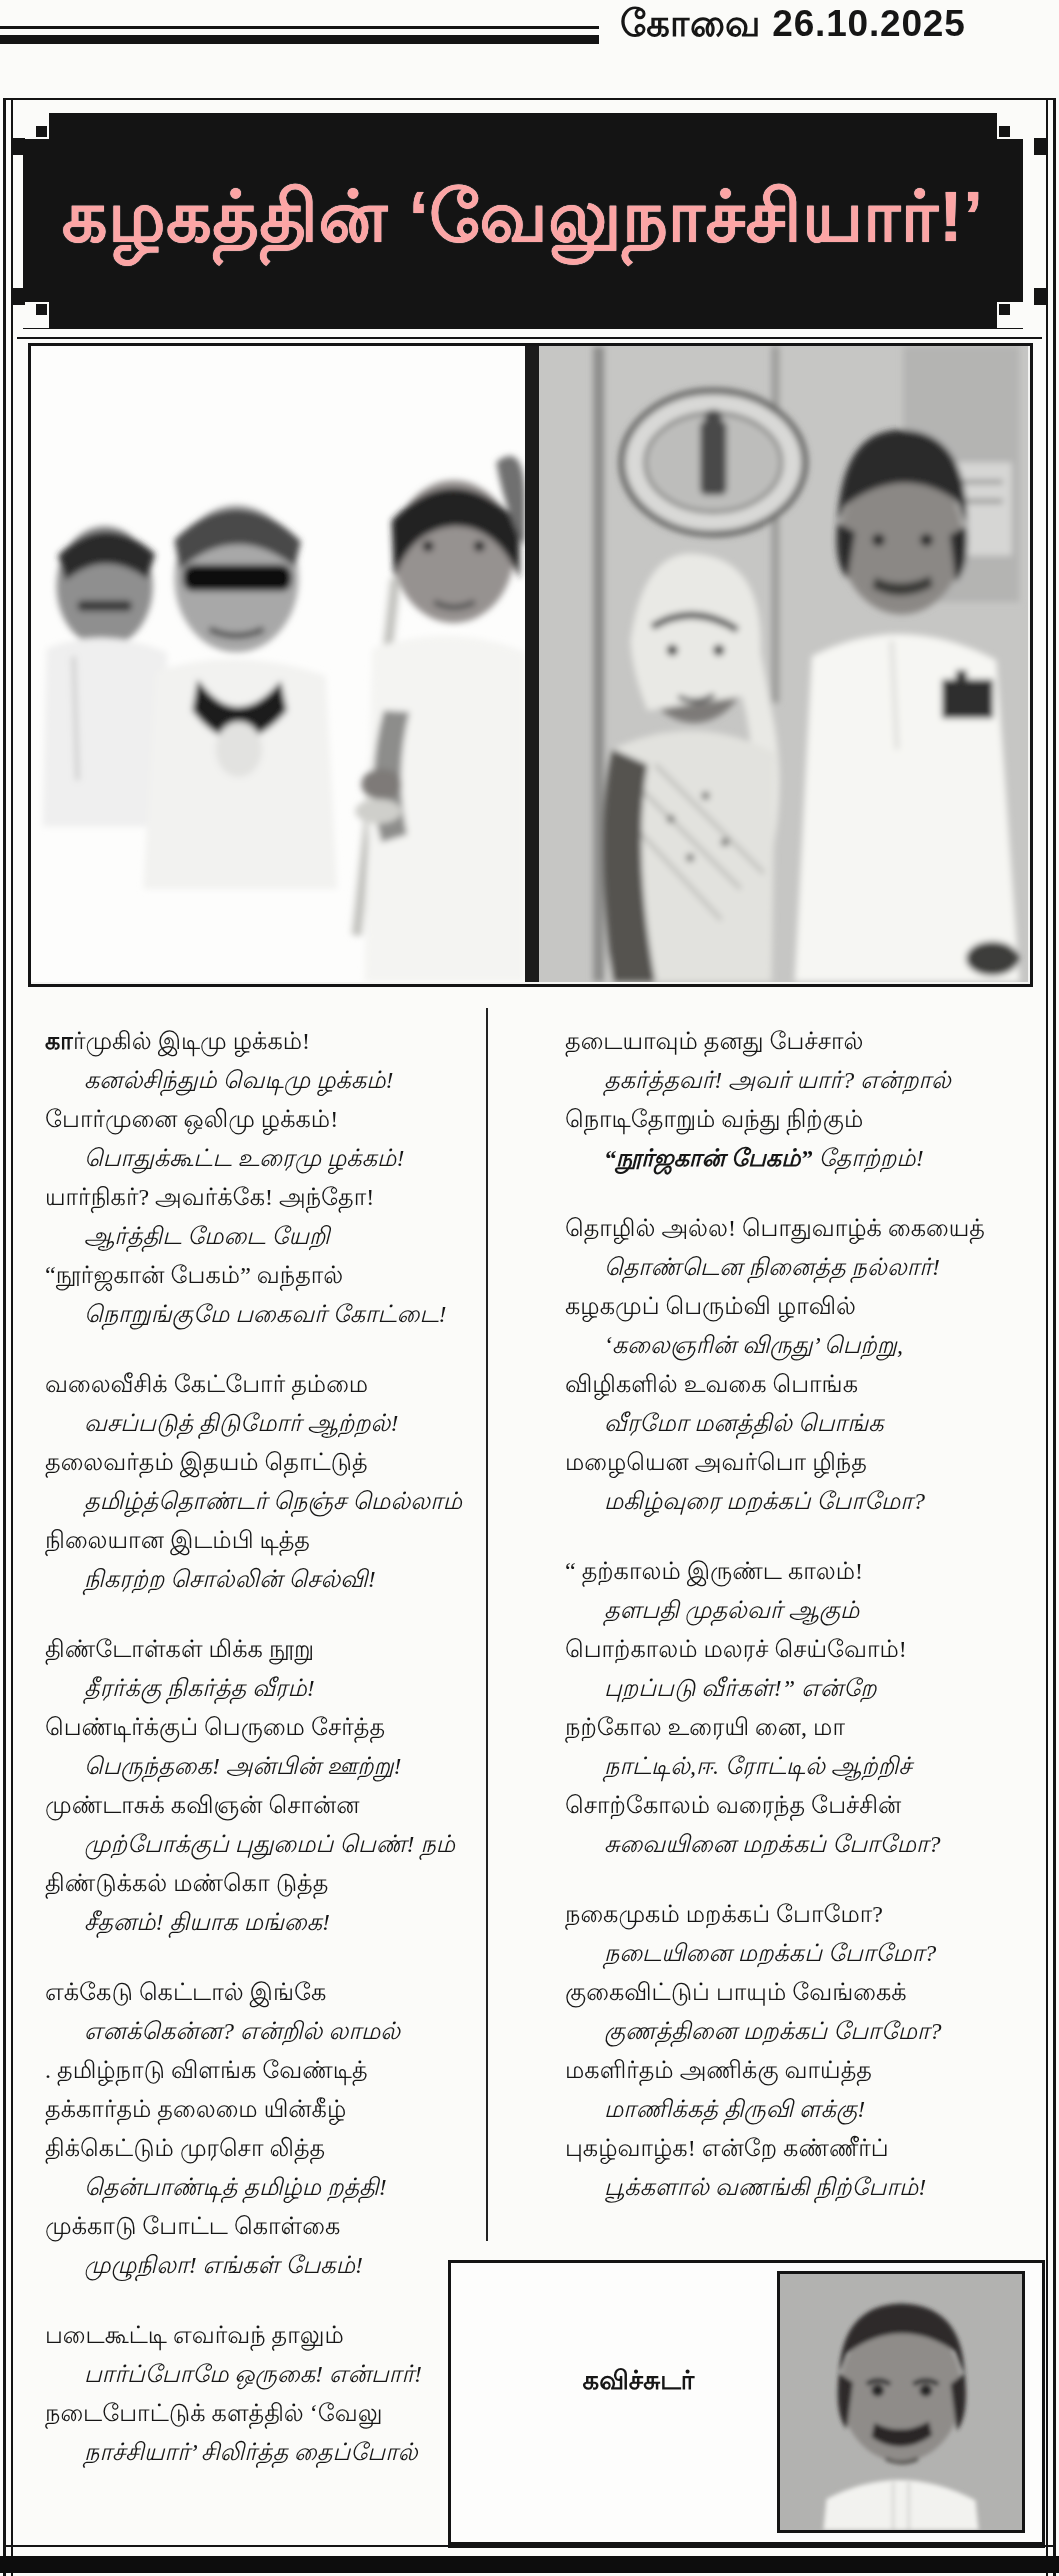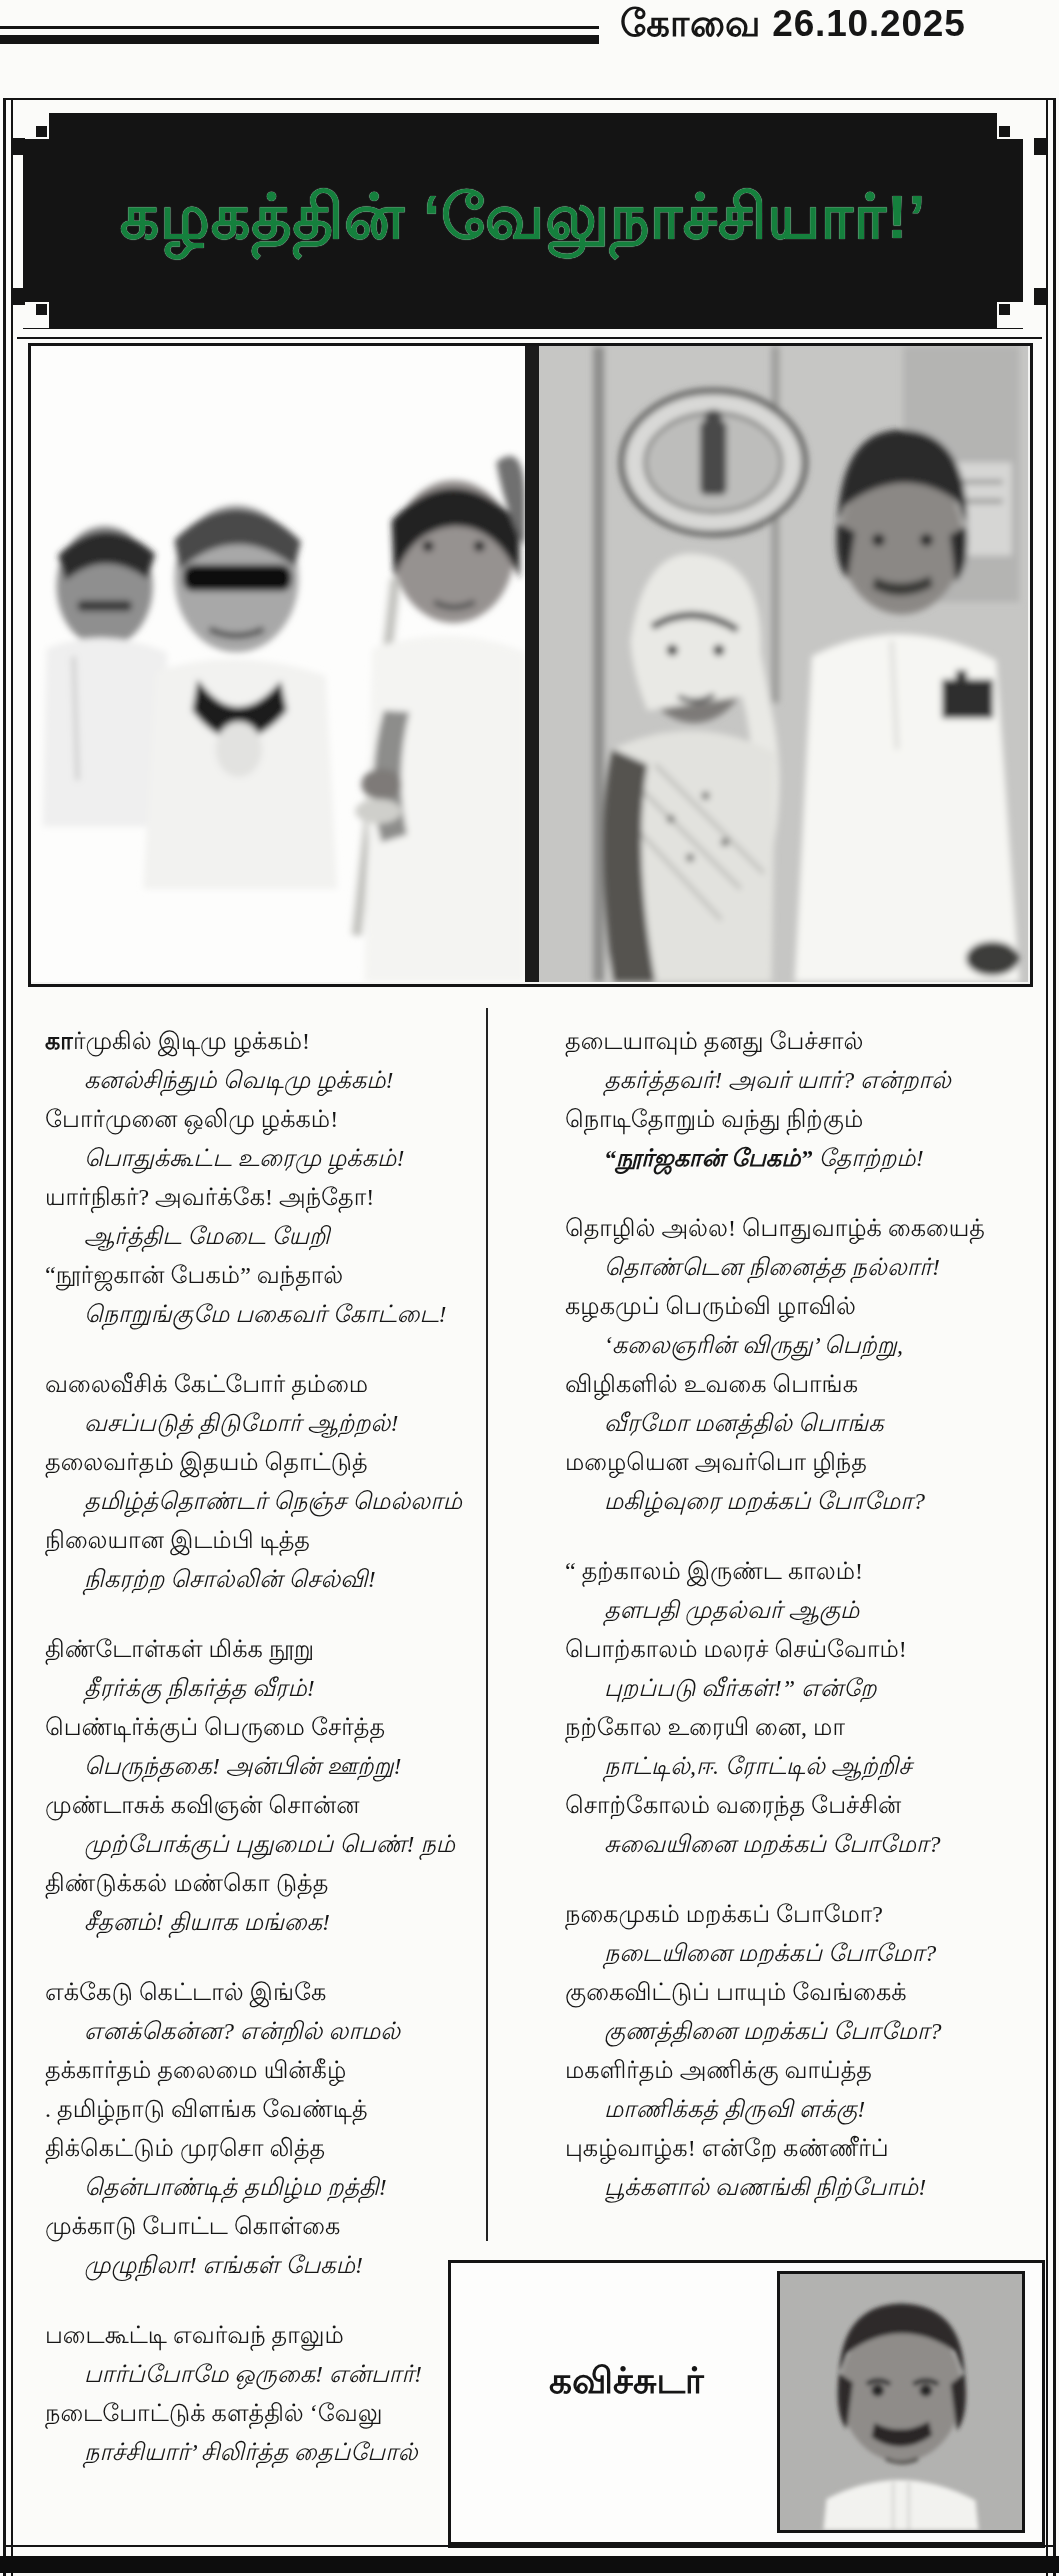--- a/index.html
+++ b/index.html
@@ -24,21 +24,21 @@
   .frame-right-outer{position:absolute;left:1053px;top:98px;width:3.1px;height:2478px;background:#141414;}
   .frame-right-inner{position:absolute;left:1046px;top:98px;width:1.6px;height:2478px;background:#141414;}
   .frame-bottom-thin{position:absolute;left:3.1px;top:2545px;width:1053px;height:2.3px;background:#141414;}
   .frame-bottom-thick{position:absolute;left:0;top:2556px;width:1059px;height:17px;background:#0d0d0d;}
   
   .banner-panel{
     position:absolute;left:23px;top:113px;width:1000px;height:216px;background:#141414;
     display:flex;align-items:center;justify-content:center;
   }
   .banner-title{
-    color:#15803d;font-size:62px;font-weight:bold;white-space:nowrap;
+    color:#fca5a5;font-size:71px;font-weight:bold;white-space:nowrap;
     font-family:"Liberation Sans","DejaVu Sans",sans-serif;letter-spacing:0.8px;
     text-shadow:0 0 0.8px #fff;
   }
   .banner-underline{position:absolute;left:17px;top:337px;width:1025px;height:2.3px;background:#141414;}
   .corner{position:absolute;width:26px;height:26px;background:#fbfbf9;}
   .corner .dot{position:absolute;width:11.6px;height:11.6px;background:#141414;}
   .c-tl{left:23px;top:113px;} .c-tl .dot{right:1.6px;bottom:1.6px;}
   .c-tr{left:997px;top:113px;} .c-tr .dot{left:1.6px;bottom:1.6px;}
   .c-bl{left:23px;top:302px;} .c-bl .dot{right:1.6px;top:1.6px;}
   .c-br{left:997px;top:302px;} .c-br .dot{left:1.6px;top:1.6px;}
@@ -62,22 +62,22 @@
   .line{line-height:39px;white-space:nowrap;}
   .line.indent{padding-left:39px;font-style:italic;}
   .lead{font-weight:bold;}
   .col-divider{position:absolute;left:486px;top:1008px;width:2.3px;height:1233px;background:#222;}
   
   .author-box{
     position:absolute;left:448px;top:2260px;width:597px;height:288px;box-sizing:border-box;
     border:3.1px solid #141414;border-bottom-width:6.2px;background:#fdfdfc;
   }
   .author-name-block{
-    position:absolute;left:28px;top:92px;width:295px;text-align:center;
-    font-weight:bold;font-size:36px;line-height:51px;white-space:nowrap;
+    position:absolute;left:40px;top:92px;width:295px;text-align:center;
+    font-weight:bold;font-size:26px;line-height:51px;white-space:nowrap;
     font-family:"Liberation Sans","DejaVu Sans",sans-serif;
   }
   .author-photo{
     position:absolute;right:17px;top:7.8px;width:248px;height:262px;
     border:3.1px solid #141414;box-sizing:border-box;background:#b5b5b5;overflow:hidden;
   }
 </style>
 </head>
 <body>
 
@@ -235,22 +235,22 @@
       <div class="line">பெண்டிர்க்குப் பெருமை சேர்த்த</div>
       <div class="line indent">பெருந்தகை! அன்பின் ஊற்று!</div>
       <div class="line">முண்டாசுக் கவிஞன் சொன்ன</div>
       <div class="line indent">முற்போக்குப் புதுமைப் பெண்! நம்</div>
       <div class="line">திண்டுக்கல் மண்கொ டுத்த</div>
       <div class="line indent">சீதனம்! தியாக மங்கை!</div>
     </div>
     <div class="stanza">
       <div class="line">எக்கேடு கெட்டால் இங்கே</div>
       <div class="line indent">எனக்கென்ன? என்றில் லாமல்</div>
+      <div class="line">. தமிழ்நாடு விளங்க வேண்டித்</div>
       <div class="line">தக்கார்தம் தலைமை யின்கீழ்</div>
-      <div class="line">. தமிழ்நாடு விளங்க வேண்டித்</div>
       <div class="line">திக்கெட்டும் முரசொ லித்த</div>
       <div class="line indent">தென்பாண்டித் தமிழ்ம றத்தி!</div>
       <div class="line">முக்காடு போட்ட கொள்கை</div>
       <div class="line indent">முழுநிலா! எங்கள் பேகம்!</div>
     </div>
     <div class="stanza">
       <div class="line">படைகூட்டி எவர்வந் தாலும்</div>
       <div class="line indent">பார்ப்போமே ஒருகை! என்பார்!</div>
       <div class="line">நடைபோட்டுக் களத்தில் ‘வேலு</div>
       <div class="line indent">நாச்சியார்’ சிலிர்த்த தைப்போல்</div>

